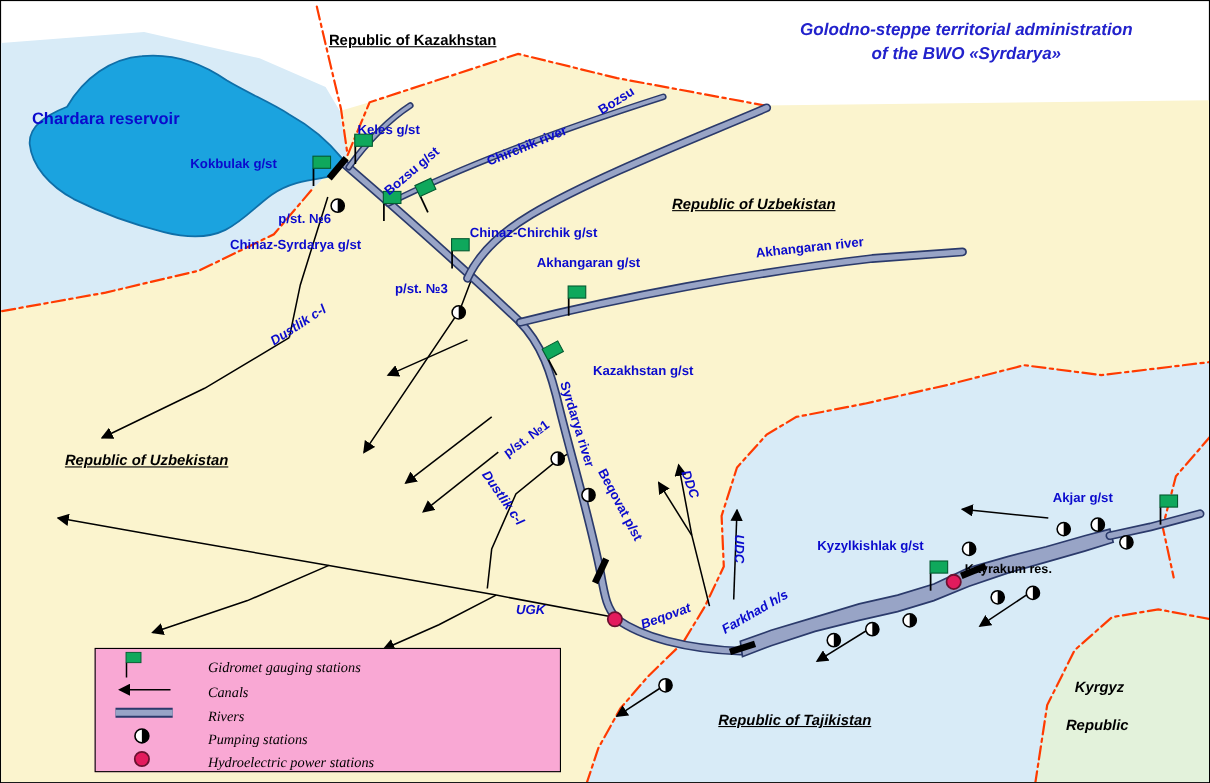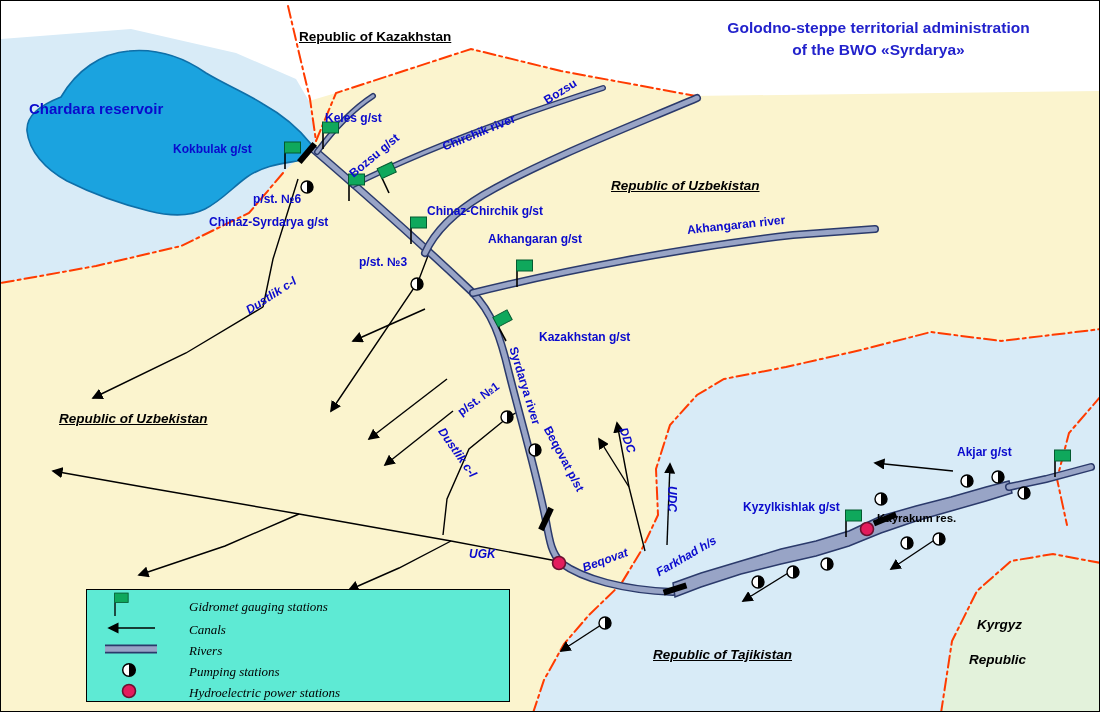--- a/index.html
+++ b/index.html
@@ -19,24 +19,24 @@
   .lbl{position:absolute;font-weight:bold;font-size:12px;color:#0A0ACD;white-space:nowrap;
        transform-origin:left center;line-height:1;}
   .it{font-style:italic;}
   .big{font-size:15px;}
   .sm{font-size:11.5px;}
   .black{color:#000;}
   .region-lbl{position:absolute;font-weight:bold;font-size:13.5px;color:#000;
        text-decoration:underline;white-space:nowrap;line-height:1;}
   .region-lbl.noline{text-decoration:none;}
   .title-block{position:absolute;left:680px;top:16px;width:395px;text-align:center;color:#2222CC;
-       font-weight:bold;font-size:15.5px;line-height:1.4;}
+       font-weight:bold;font-style:italic;font-size:15.5px;line-height:1.4;}
 
   
-  .legend-box{position:absolute;left:85px;top:588px;width:424px;height:113px;background:#5eead4;
+  .legend-box{position:absolute;left:85px;top:588px;width:424px;height:113px;background:#f9a8d4;
        border:1.5px solid #000;box-sizing:border-box;padding:4px 0 0 10px;}
   .legend-row{display:flex;align-items:center;height:21px;}
   .legend-row.tall{height:25px;}
   .legend-icon{flex:0 0 80px;width:80px;}
   .legend-text{font-family:"Liberation Serif",serif;font-style:italic;font-size:13px;color:#000;
        padding-left:12px;white-space:nowrap;}
 </style>
 </head>
 <body>
 
@@ -174,21 +174,21 @@
   <div class="lbl it" style="left:622px;top:421px;transform:rotate(70deg);">DDC</div>
   <div class="lbl it" style="left:671px;top:479px;transform:rotate(90deg);">UDC</div>
 
   <div class="lbl" style="left:324px;top:111px;">Keles g/st</div>
   <div class="lbl" style="left:172px;top:142px;">Kokbulak g/st</div>
   <div class="lbl" style="left:350px;top:168px;transform:rotate(-40deg);">Bozsu g/st</div>
   <div class="lbl" style="left:426px;top:204px;">Chinaz-Chirchik g/st</div>
   <div class="lbl" style="left:208px;top:215px;">Chinaz-Syrdarya g/st</div>
   <div class="lbl" style="left:487px;top:232px;">Akhangaran g/st</div>
   <div class="lbl" style="left:538px;top:330px;">Kazakhstan g/st</div>
-  <div class="lbl" style="left:742px;top:500px;">Kyzylkishlak g/st</div>
+  <div class="lbl" style="left:742px;top:489px;">Kyzylkishlak g/st</div>
   <div class="lbl" style="left:956px;top:445px;">Akjar g/st</div>
 
   <div class="lbl" style="left:252px;top:192px;">p/st. №6</div>
   <div class="lbl" style="left:358px;top:255px;">p/st. №3</div>
   <div class="lbl" style="left:458px;top:406px;transform:rotate(-36deg);">p/st. №1</div>
   <div class="lbl" style="left:546px;top:420px;transform:rotate(62deg);">Beqovat p/st</div>
 
   <div class="lbl it" style="left:656px;top:566px;transform:rotate(-30deg);">Farkhad h/s</div>
 
   <div class="legend-box">

